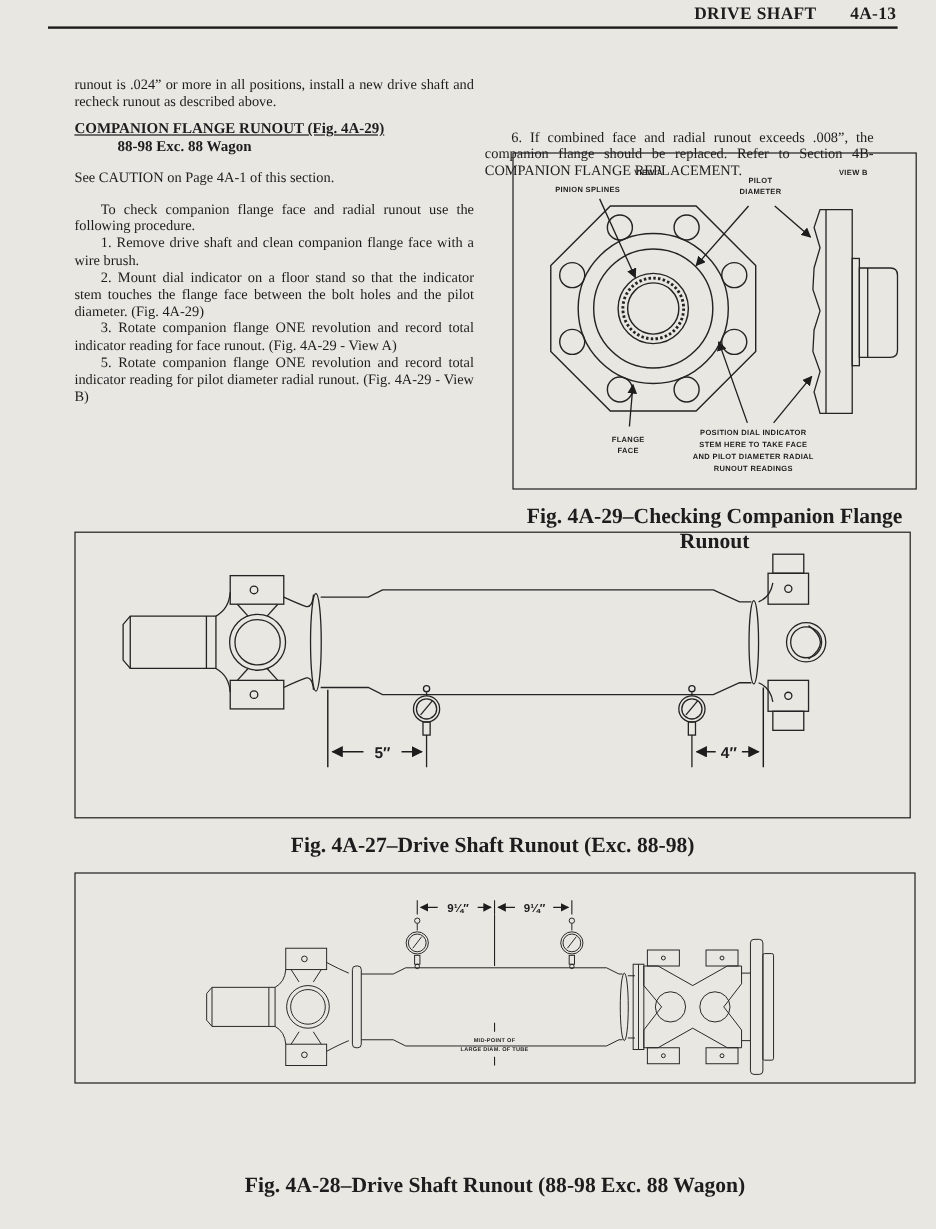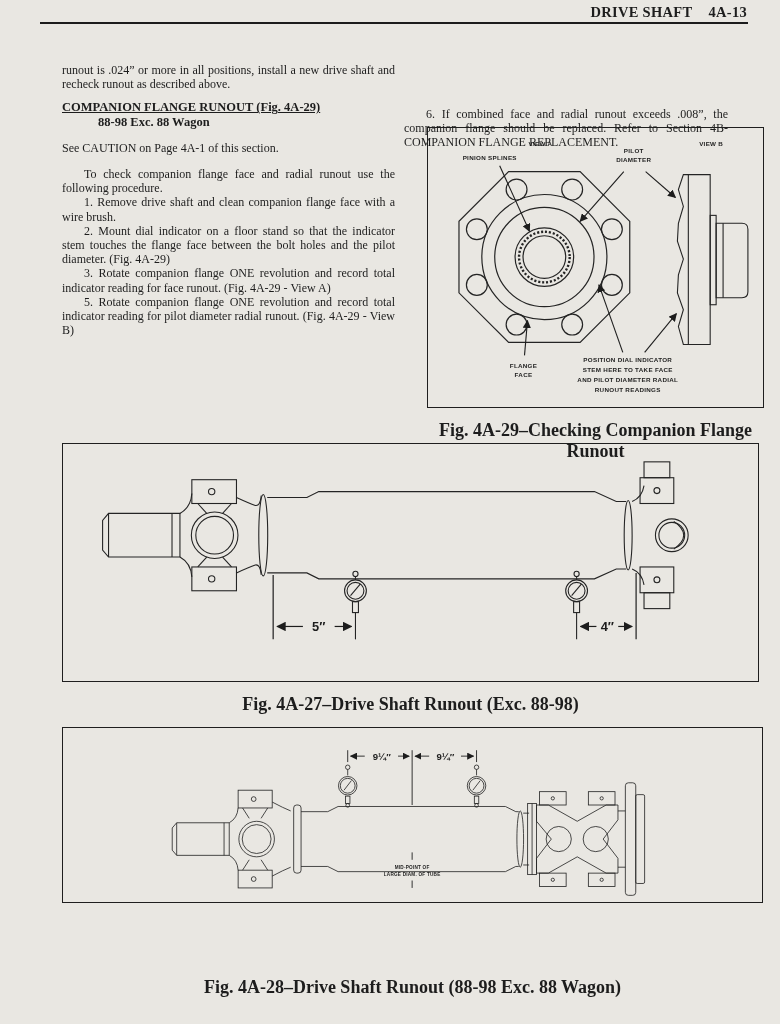--- a/index.html
+++ b/index.html
@@ -8,21 +8,21 @@
     position:relative;
     background:#e9e7e2;
     font-family:"Liberation Serif", serif;
     color:#1d1d1d;
     overflow:hidden;
   }
   .hdr {
     position:absolute; top:4px; right:33px;
     font-weight:bold; font-size:14.5px; letter-spacing:.3px;
   }
-  .hdr .pgnum { margin-left:16px; }
+  .hdr .pgnum { margin-left:28px; }
   .rule {
     position:absolute; top:22px; left:40px; width:708px; height:2.2px;
     background:#1c1c1c;
   }
   .col { position:absolute; font-size:12px; line-height:14.2px; text-align:justify; }
   .col-left  { left:62px;  top:63px; width:333px; }
   .col-right { left:404px; top:63px; width:324px;margin-top:44px; }
   .col p { margin:0; }
   .ind { text-indent:22px; }
   .h1 { font-weight:bold; font-size:12.5px; margin-top:9px !important; text-indent:0;text-decoration:underline; }

